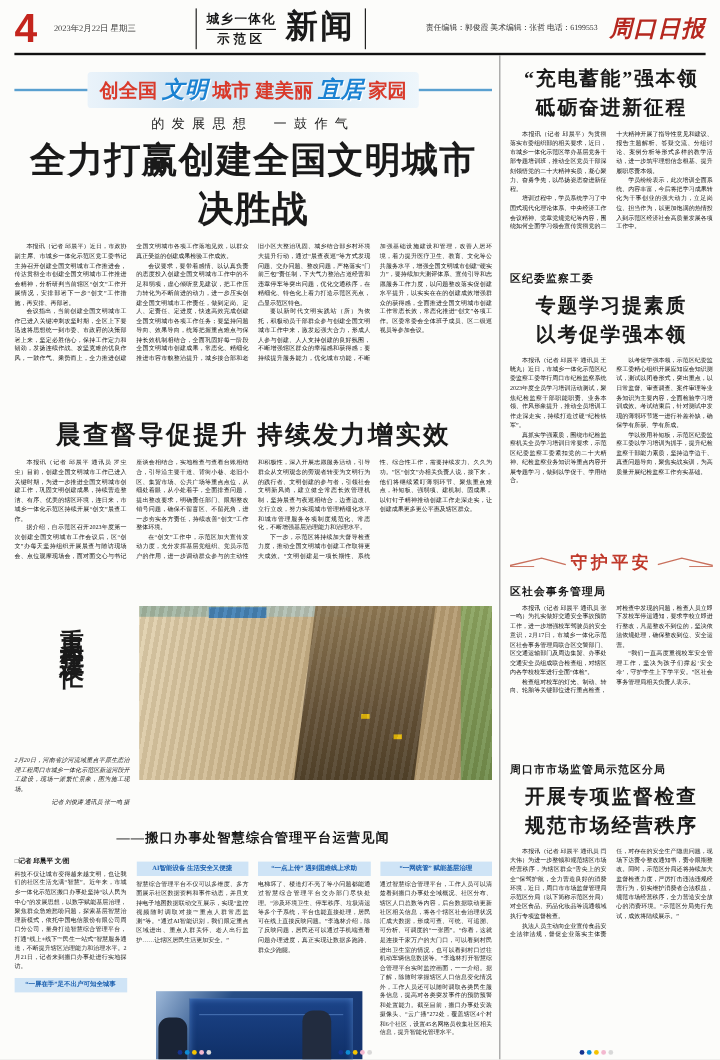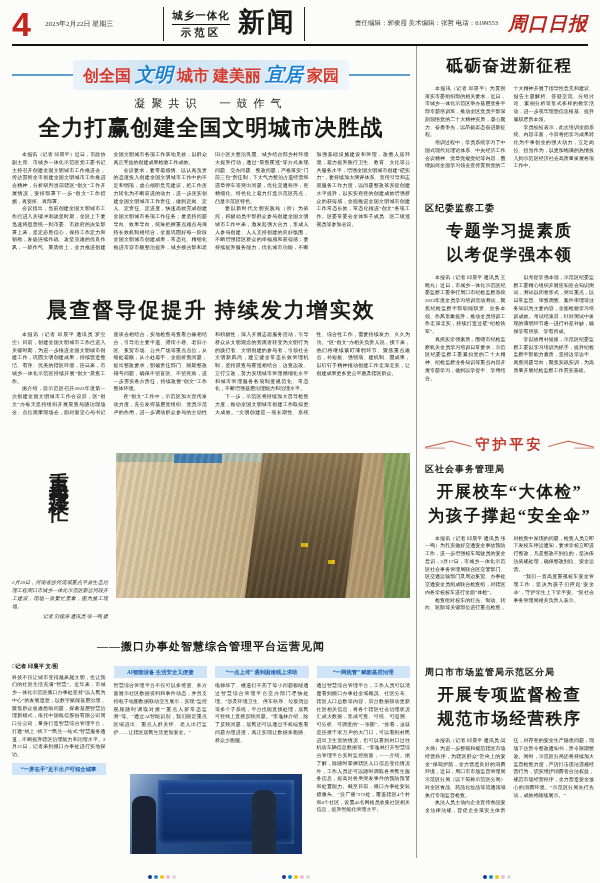--- a/index.html
+++ b/index.html
@@ -25,21 +25,21 @@
   .main { display:flex; }
   .colL { width:398px; padding-top:10px; }
   .colR { width:178px; border-left:1px solid #999; margin-left:6px; padding-left:8px; padding-top:8px; }
   
   .banner { display:flex; align-items:center; margin:4px 0 6px 0;justify-content:center; }
   .banner .line { flex:1; height:2px; background:#5aa0d0; }
   .banner-inner { display:flex; align-items:baseline; gap:4px; padding:2px 10px; background:linear-gradient(90deg,#eaf3fa,#cfe3f2 30%,#d9eaf6 70%,#eef6fb); border-radius:3px; white-space:nowrap; }
   .bseg-red { color:#d93a2b; font-weight:900; font-size:16px; }
   .bseg-blue { color:#1b82d2; font-weight:900; font-size:19px; font-style:italic; text-shadow:1px 1px 0 #fff; }
   .kicker { text-align:center; font-size:11px; letter-spacing:6px; color:#222; margin:4px 0 2px 0; }
-  .headline1 { text-align:center; font-size:22px; font-weight:900; letter-spacing:1px; margin:2px 0 8px 0; }
+  .headline1 { text-align:center; font-size:30px; font-weight:900; letter-spacing:1px; margin:2px 0 8px 0; }
   .headline2 { text-align:center; font-size:21px; font-weight:900; letter-spacing:2px; margin:8px 0 7px 0; }
   .body4 { column-count:4; column-gap:8px; font-size:5px; line-height:1.55; text-align:justify; overflow:hidden; color:#111; }
   .body4 p, .body2 p { text-indent:2em; }
   .b1 { height:137px; }
   .b2 { height:114px; }
   
   .midblock { display:flex; margin-top:8px; height:186px; }
   .mid-left { width:104px; padding-right:8px; display:flex; flex-direction:column; }
   .vtitle { writing-mode:vertical-rl; font-size:20px; font-weight:bold; letter-spacing:5px; margin:2px auto 6px auto; height:118px; }
   .mid-cap { font-size:5px; line-height:1.6; text-align:justify; font-style:italic; color:#222; }
@@ -105,21 +105,21 @@
           <span class="bseg-red">创全国</span>
           <span class="bseg-blue">文明</span>
           <span class="bseg-red">城市</span>
           <span class="bseg-red">建美丽</span>
           <span class="bseg-blue">宜居</span>
           <span class="bseg-red">家园</span>
         </div>
         <div class="line"></div>
       </div>
 
-      <div class="kicker">凝聚共识　一鼓作气</div>
+      <div class="kicker">的发展思想　一鼓作气</div>
       <div class="headline1">全力打赢创建全国文明城市决胜战</div>
       <div class="body4 b1">
         <p>本报讯（记者 邱晨平）近日，市政协副主席、市城乡一体化示范区党工委书记主持召开创建全国文明城市工作推进会，传达贯彻全市创建全国文明城市工作推进会精神，分析研判当前辖区“创文”工作开展情况，安排部署下一步“创文”工作措施，再安排、再部署。</p>
         <p>会议指出，当前创建全国文明城市工作已进入关键冲刺攻坚时期，全区上下要迅速将思想统一到市委、市政府的决策部署上来，坚定必胜信心，保持工作定力和韧劲，发扬连续作战、攻坚克难的优良作风，一鼓作气、乘势而上，全力推进创建全国文明城市各项工作落地见效，以群众真正受益的创建成果检验工作成效。</p>
         <p>会议要求，要带着感情、以认真负责的态度投入创建全国文明城市工作中的不足和弱项，虚心倾听意见建议，把工作压力转化为不断前进的动力，进一步压实创建全国文明城市工作责任，做到定岗、定人、定责任、定进度，快速高效完成创建全国文明城市各项工作任务；要坚持问题导向、效果导向，统筹把握重点难点与保持长效机制相结合，全面巩固好每一阶段全国文明城市创建成果，常态化、精细化推进市容市貌整治提升，城乡接合部和老旧小区大整治巩固、城乡结合部乡村环境大提升行动，通过“晨查夜巡”等方式发现问题、交办问题、整改问题，严格落实“门前三包”责任制，下大气力整治占道经营和违章停车等突出问题，优化交通秩序，在精细化、特色化上着力打造示范区亮点，凸显示范区特色。</p>
         <p>要以新时代文明实践站（所）为依托，积极动员干部群众参与创建全国文明城市工作中来，激发起强大合力，形成人人参与创建、人人支持创建的良好氛围，不断增强辖区群众的幸福感和获得感；要持续提升服务能力，优化城市功能，不断加强基础设施建设和管理，改善人居环境，着力提升医疗卫生、教育、文化等公共服务水平，增强全国文明城市创建“硬实力”，要持续加大测评体系、宣传引导和志愿服务工作力度，以问题整改落实促创建水平提升，以实实在在的创建成效增强群众的获得感，全面推进全国文明城市创建工作常态长效，常态化推进“创文”各项工作。区委常委会全体班子成员、区二级巡视员等参加会议。</p>
       </div>
 
       <div class="headline2">晨查督导促提升  持续发力增实效</div>
       <div class="body4 b2">
@@ -172,20 +172,21 @@
           <div class="fig figL"></div>
           <div class="fig figR"></div>
 
         </div>
       </div>
     </div>
 
     <div class="colR">
 
       <div class="rheadline">
+        <div>“充电蓄能”强本领</div>
         <div>砥砺奋进新征程</div>
       </div>
       <div class="body2 rb1">
         <p>本报讯（记者 邱晨平）为贯彻落实市委组织部的相关要求，近日，市城乡一体化示范区举办基层党务干部专题培训班，推动全区党员干部深刻领悟党的二十大精神实质，凝心聚力、奋勇争先，以昂扬姿态奋进新征程。</p>
         <p>培训过程中，学员系统学习了中国式现代化理论体系、中央经济工作会议精神、党章党规党纪等内容，围绕如何全面学习领会宣传贯彻党的二十大精神开展了指导性意见和建议、报告主题解析、答疑交流、分组讨论、案例分析等形式多样的教学活动，进一步筑牢理想信念根基、提升履职尽责本领。</p>
         <p>学员纷纷表示，此次培训全面系统、内容丰富，今后将把学习成果转化为干事创业的强大动力，立足岗位、担当作为，以更加饱满的热情投入到示范区经济社会高质量发展各项工作中。</p>
       </div>
 
       <div class="rlabel">区纪委监察工委</div>
       <div class="rheadline">
@@ -205,24 +206,20 @@
           <line x1="0" y1="11" x2="26" y2="11" stroke="#c9705c" stroke-width="1"></line>
         </svg>
         <span class="safety-text">守护平安</span>
         <svg viewBox="0 0 60 14">
           <polyline points="0,9 26,2 60,10" fill="none" stroke="#c9705c" stroke-width="1.5"></polyline>
           <line x1="34" y1="11" x2="60" y2="11" stroke="#c9705c" stroke-width="1"></line>
         </svg>
       </div>
 
       <div class="rlabel">区社会事务管理局</div>
-      <div class="rheadline">
-        <div>开展校车“大体检”</div>
-        <div>为孩子撑起“安全伞”</div>
-      </div>
       <div class="body2 rb3">
         <p>本报讯（记者 邱晨平 通讯员 张一鸣）为扎实做好交通安全事故预防工作，进一步增强校车驾驶员的安全意识，2月17日，市城乡一体化示范区社会事务管理局联合区交警部门、区交通运输部门及周边集贸、办事处交通安全员组成联合检查组，对辖区内各学校校车进行全面“体检”。</p>
         <p>检查组对校车的灯光、制动、转向、轮胎等关键部位进行重点检查，对检查中发现的问题，检查人员立即下发校车停运通知，要求学校立即进行整改，凡是整改不到位的，坚决依法依规处理，确保整改到位、安全运营。</p>
         <p>“我们一直高度重视校车安全管理工作，坚决为孩子们撑起‘安全伞’，守护学生上下学平安。”区社会事务管理局相关负责人表示。</p>
       </div>
 
       <div class="rlabel">周口市市场监管局示范区分局</div>
       <div class="rheadline">
         <div>开展专项监督检查</div>
         <div>规范市场经营秩序</div>

